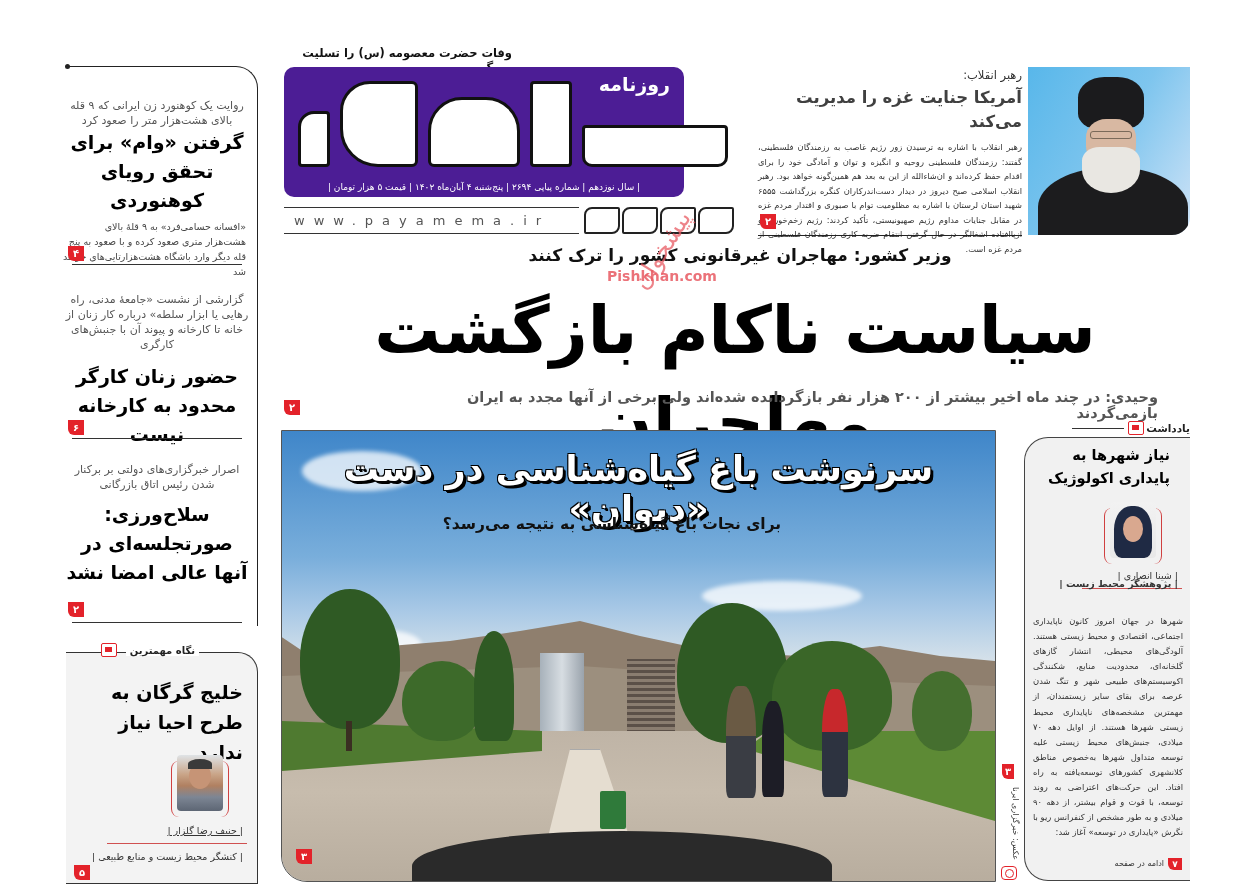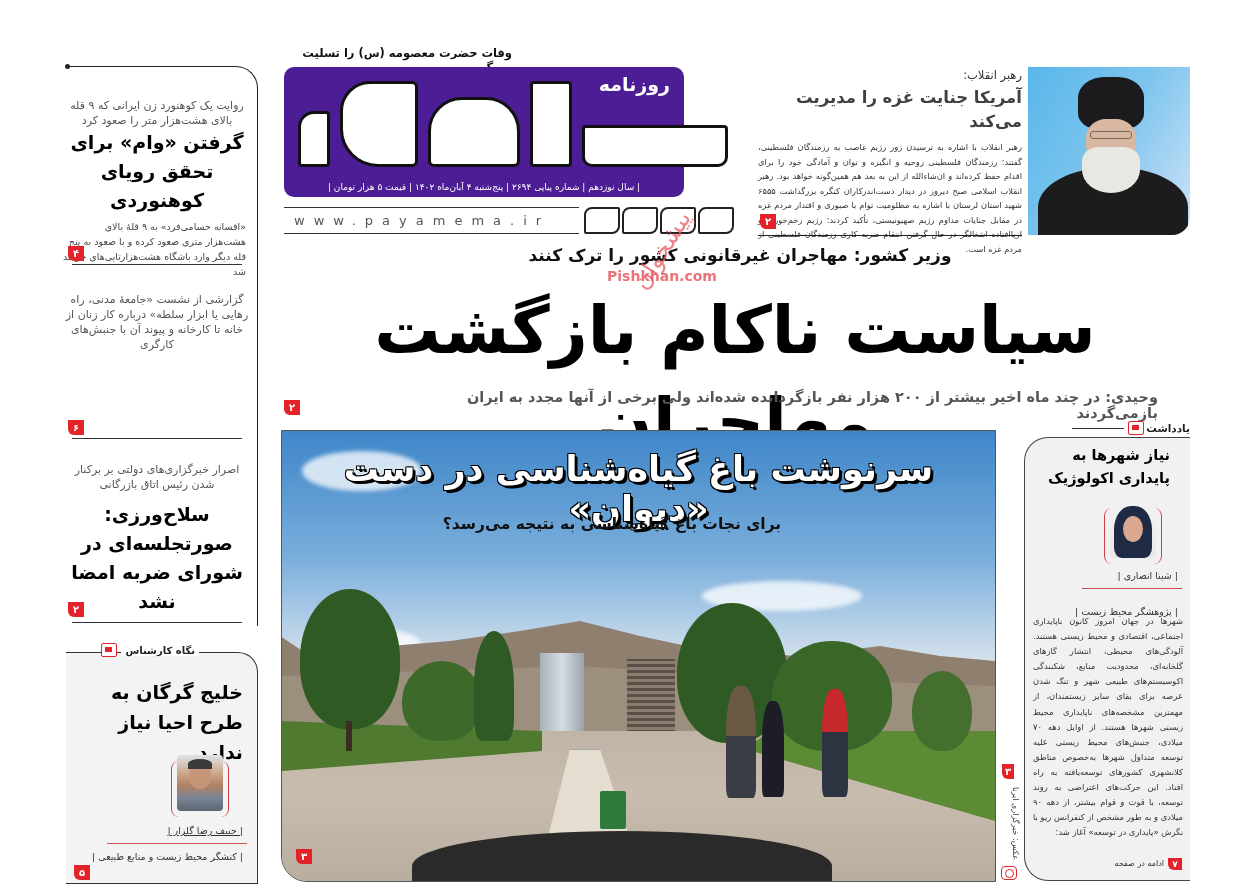--- a/index.html
+++ b/index.html
@@ -125,33 +125,34 @@
   <div class="left-story" style="top:32px;">
     <div class="kicker">روایت یک کوهنورد زن ایرانی که ۹ قله بالای هشت‌هزار متر را صعود کرد</div>
     <div class="headline">گرفتن «وام» برای تحقق رویای کوهنوردی</div>
     <div class="body">«افسانه حسامی‌فرد» به ۹ قلهٔ بالای هشت‌هزار متری صعود کرده و با صعود به پنج قله دیگر وارد باشگاه هشت‌هزارتایی‌های خواهد شد</div>
   </div>
   <div class="red-badge" style="left:6px; top:180px;">۴</div>
   <div class="left-sep" style="top:198px;"></div>
 
   <div class="left-story" style="top:226px;">
     <div class="kicker">گزارشی از نشست «جامعهٔ مدنی، راه رهایی یا ابزار سلطه» درباره کار زنان از خانه تا کارخانه و پیوند آن با جنبش‌های کارگری</div>
+    <div class="headline" style="margin-top:10px;">حضور زنان کارگر محدود به کارخانه نیست</div>
   </div>
   <div class="red-badge" style="left:6px; top:354px;">۶</div>
   <div class="left-sep" style="top:372px;"></div>
 
   <div class="left-story" style="top:396px;">
     <div class="kicker">اصرار خبرگزاری‌های دولتی بر برکنار شدن رئیس اتاق بازرگانی</div>
-    <div class="headline" style="margin-top:8px;">سلاح‌ورزی: صورتجلسه‌ای در شورای ضربه امضا نشد</div>
+    <div class="headline" style="margin-top:8px;">سلاح‌ورزی: صورتجلسه‌ای در آنها عالی امضا نشد</div>
   </div>
   <div class="red-badge" style="left:6px; top:536px;">۲</div>
   <div class="left-sep" style="top:556px;"></div>
 
   <div class="expert-box">
-    <div class="label-row">نگاه کارشناس</div>
+    <div class="label-row">نگاه مهمترین</div>
     <div class="tag-icon" style="right:140px; top:-10px;"></div>
     <div class="headline">خلیج گرگان به طرح احیا نیاز ندارد</div>
     <div class="portrait-frame" style="right:28px; top:108px; width:58px; height:56px;"></div>
     <div class="portrait" style="right:34px; top:102px; background: linear-gradient(180deg,#dfe3e6 0%, #c9a487 35%, #b08061 55%, #7d8694 75%, #5d6674 100%);">
       <div style="position:absolute; left:12px; top:8px; width:22px; height:26px; border-radius:50%; background:#c69476;"></div>
       <div style="position:absolute; left:11px; top:4px; width:24px; height:10px; border-radius:50% 50% 0 0; background:#3a3a3a;"></div>
     </div>
     <div class="author-name" style="right:14px; top:172px;text-decoration:underline;">| حنیف رضا گلزار |</div>
     <div class="red-line" style="right:10px; top:190px; width:140px;"></div>
     <div class="author-role" style="right:14px; top:198px;">| کنشگر محیط زیست و منابع طبیعی |</div>
@@ -254,17 +255,17 @@
 
 <div class="op-box">
   <div class="headline">نیاز شهرها به پایداری اکولوژیک</div>
   <div class="portrait-frame" style="right:28px; top:70px; width:58px; height:56px;"></div>
   <div class="portrait" style="right:34px; top:64px; background: linear-gradient(180deg,#f2f2f2 0%, #e8e8e8 100%);">
     <div style="position:absolute; left:4px; top:4px; width:38px; height:52px; border-radius:45% 45% 20% 20%; background:#1f2a44;"></div>
     <div style="position:absolute; left:13px; top:14px; width:20px; height:26px; border-radius:50%; background:#d9a88f;"></div>
   </div>
   <div class="author-name" style="right:12px; top:132px;">| شینا انصاری |</div>
   <div class="red-line" style="right:8px; top:150px; width:100px;"></div>
-  <div class="author-role" style="right:12px; top:168px;">| پژوهشگر محیط زیست |</div>
+  <div class="author-role" style="right:12px; top:140px;font-weight:bold;">| پژوهشگر محیط زیست |</div>
   <div class="body">شهرها در جهان امروز کانون ناپایداری اجتماعی، اقتصادی و محیط زیستی هستند. آلودگی‌های محیطی، انتشار گازهای گلخانه‌ای، محدودیت منابع، شکنندگی اکوسیستم‌های طبیعی شهر و تنگ شدن عرصه برای بقای سایر زیستمندان، از مهمترین مشخصه‌های ناپایداری محیط زیستی شهرها هستند. از اوایل دهه ۷۰ میلادی، جنبش‌های محیط زیستی علیه توسعه متداول شهرها به‌خصوص مناطق کلانشهری کشورهای توسعه‌یافته به راه افتاد. این حرکت‌های اعتراضی به روند توسعه، با قوت و قوام بیشتر، از دهه ۹۰ میلادی و به طور مشخص از کنفرانس ریو با نگرش «پایداری در توسعه» آغاز شد:</div>
   <div class="cont">ادامه در صفحه</div>
   <div class="red-badge" style="right:8px; bottom:10px; width:14px; height:12px; line-height:12px; font-size:9px;">۷</div>
 </div>
 
 </body></html>

